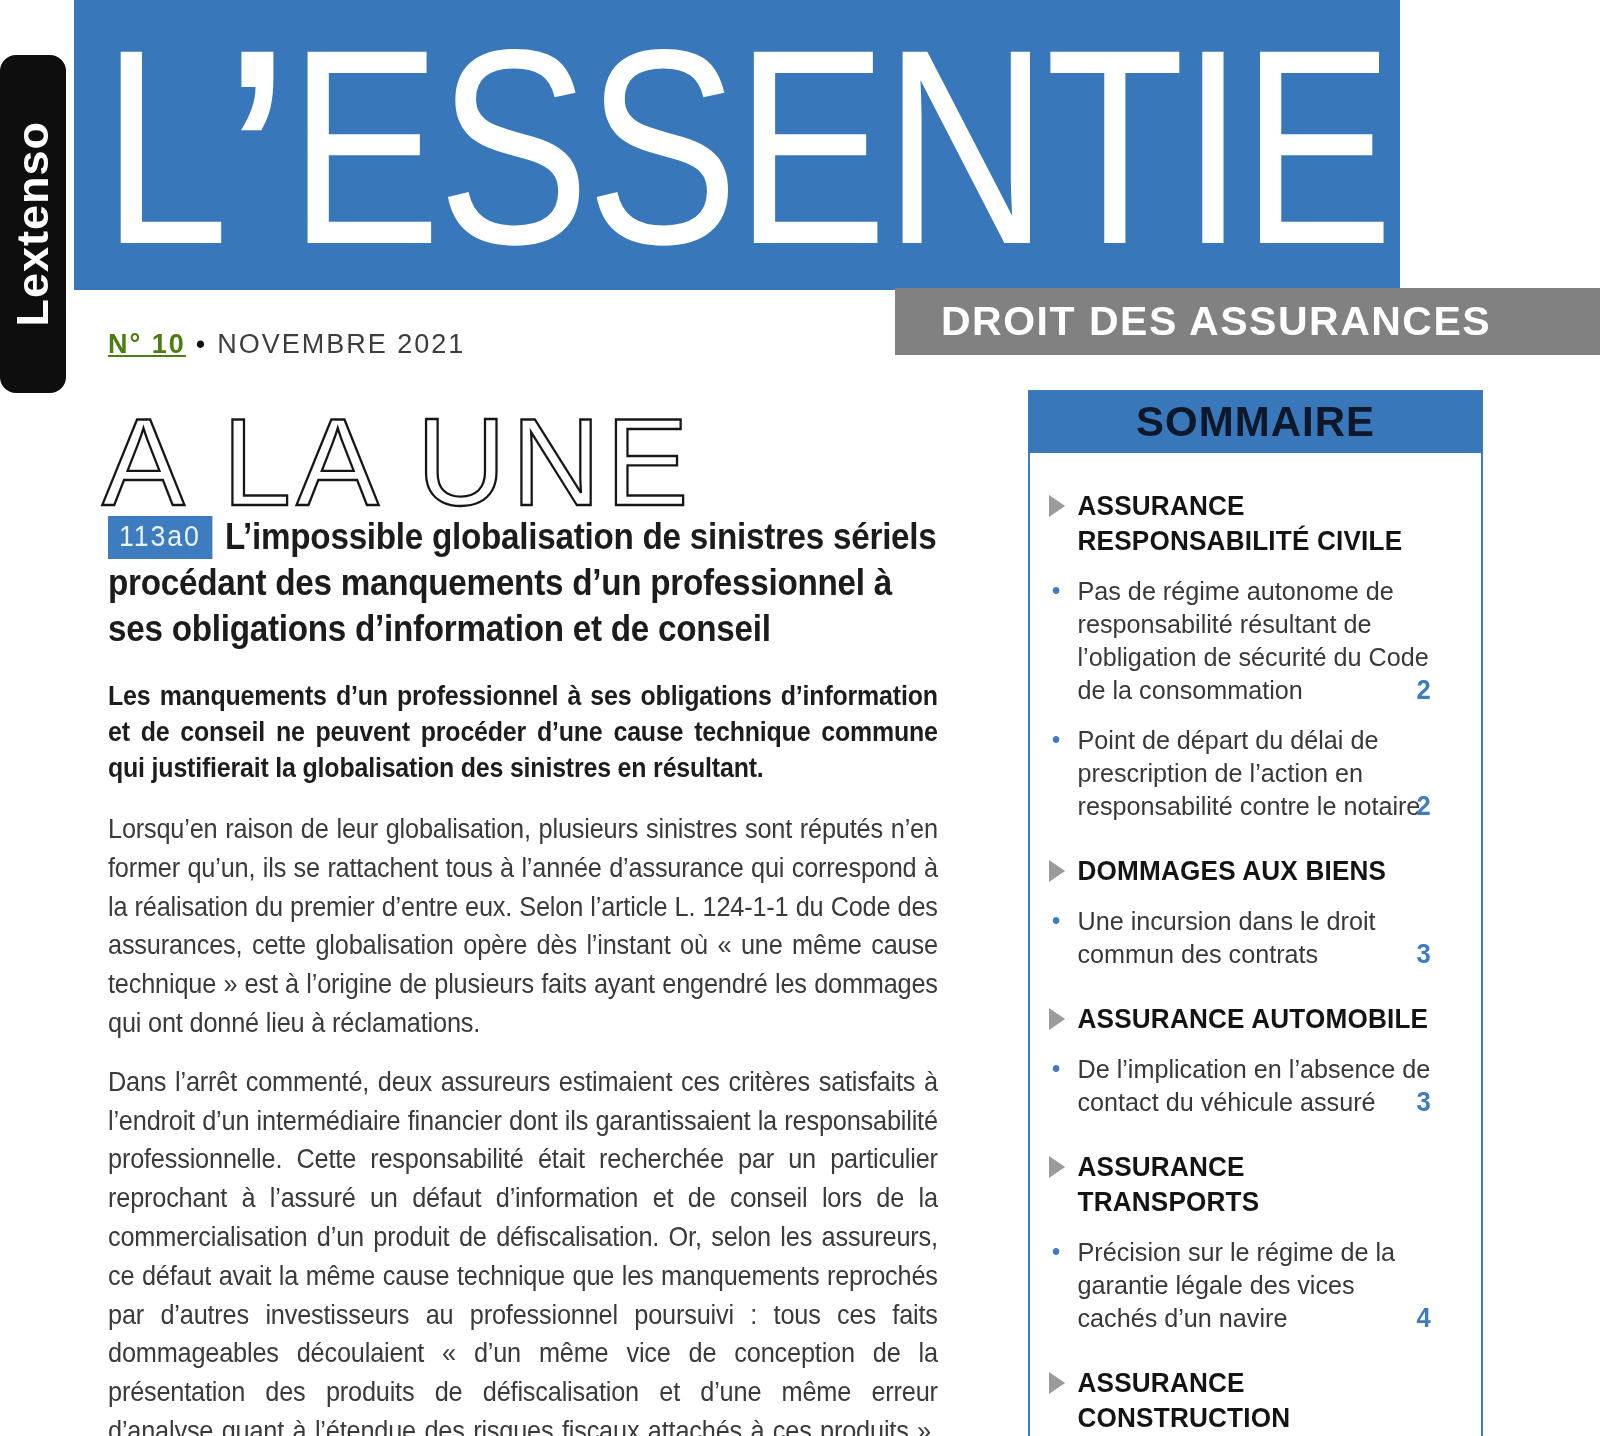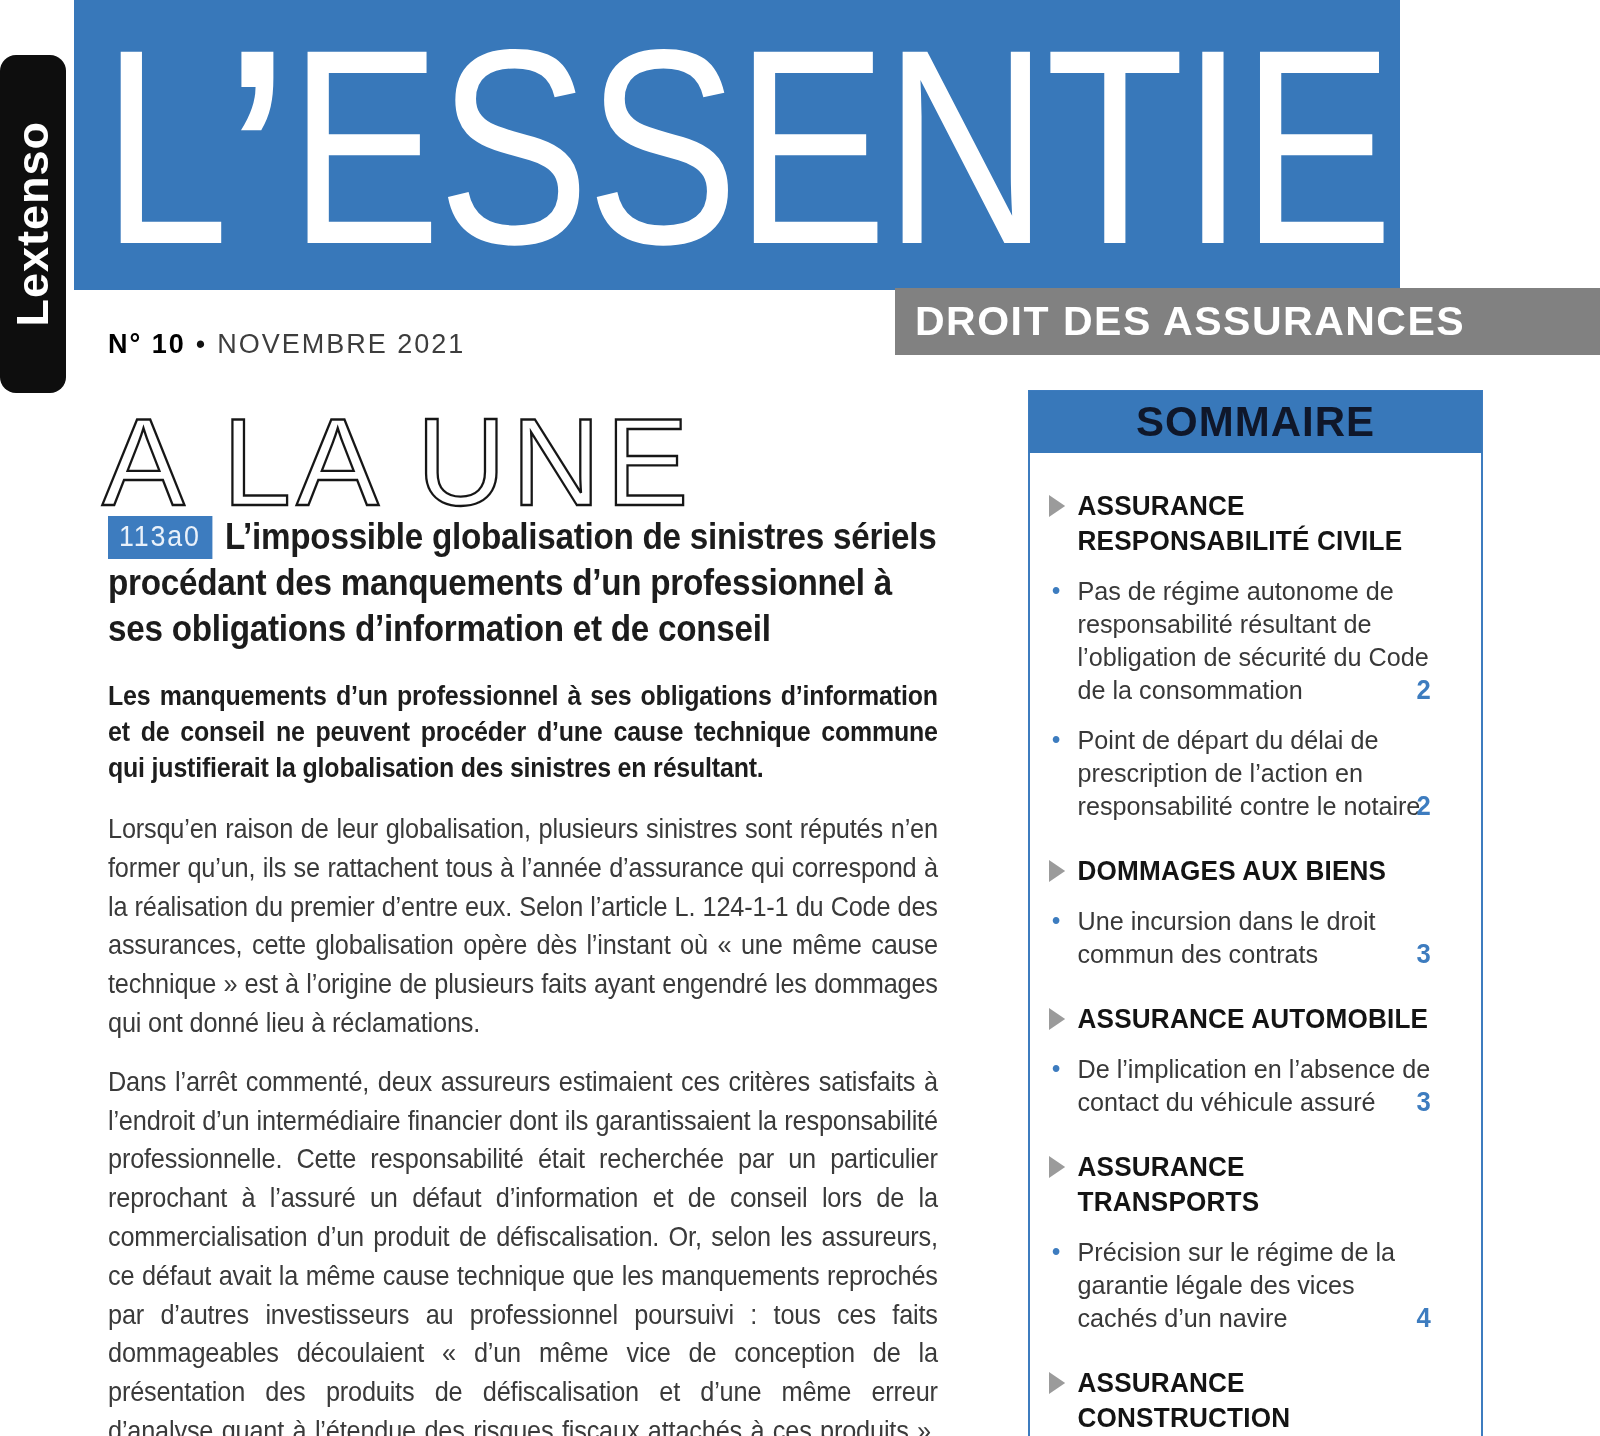--- a/index.html
+++ b/index.html
@@ -20,25 +20,25 @@
   .publisher-strip{
     position:absolute;left:0;top:55px;width:66px;height:338px;background:#0e0e0e;
     border-radius:16px;display:flex;align-items:center;justify-content:center;z-index:3;
   }
   .publisher-strip .vtext{
     writing-mode:vertical-rl;transform:rotate(180deg);
     color:#ffffff;font-weight:700;font-size:45px;letter-spacing:1px;
   }
   .domain-band{
     position:absolute;left:895px;top:288px;width:705px;height:67px;background:#818181;
-    display:flex;align-items:center;padding-left:20px;box-sizing:border-box;z-index:2;
+    display:flex;align-items:center;padding-left:46px;box-sizing:border-box;z-index:2;
     color:#ffffff;font-weight:700;font-size:41px;letter-spacing:1.5px;white-space:nowrap;
   }
   .issue-line{position:absolute;left:108px;top:329px;font-size:27px;letter-spacing:2px;white-space:nowrap;color:#3d3d3d;}
-  .issue-line .num{font-weight:700;color:#000000;}
+  .issue-line .num{font-weight:700;color:#4d7c0f;text-decoration:underline;}
   .issue-line .sep{color:#111;margin:0 10px;}
 
   
   .headline{
     position:absolute;left:102px;top:360px;
     font-size:124px;line-height:1;letter-spacing:5px;color:#161616;white-space:nowrap;margin-top:40px;
   }
   @supports (-webkit-text-stroke: 1px black){
     .headline{color:transparent;-webkit-text-stroke:2.3px #161616;}
   }

